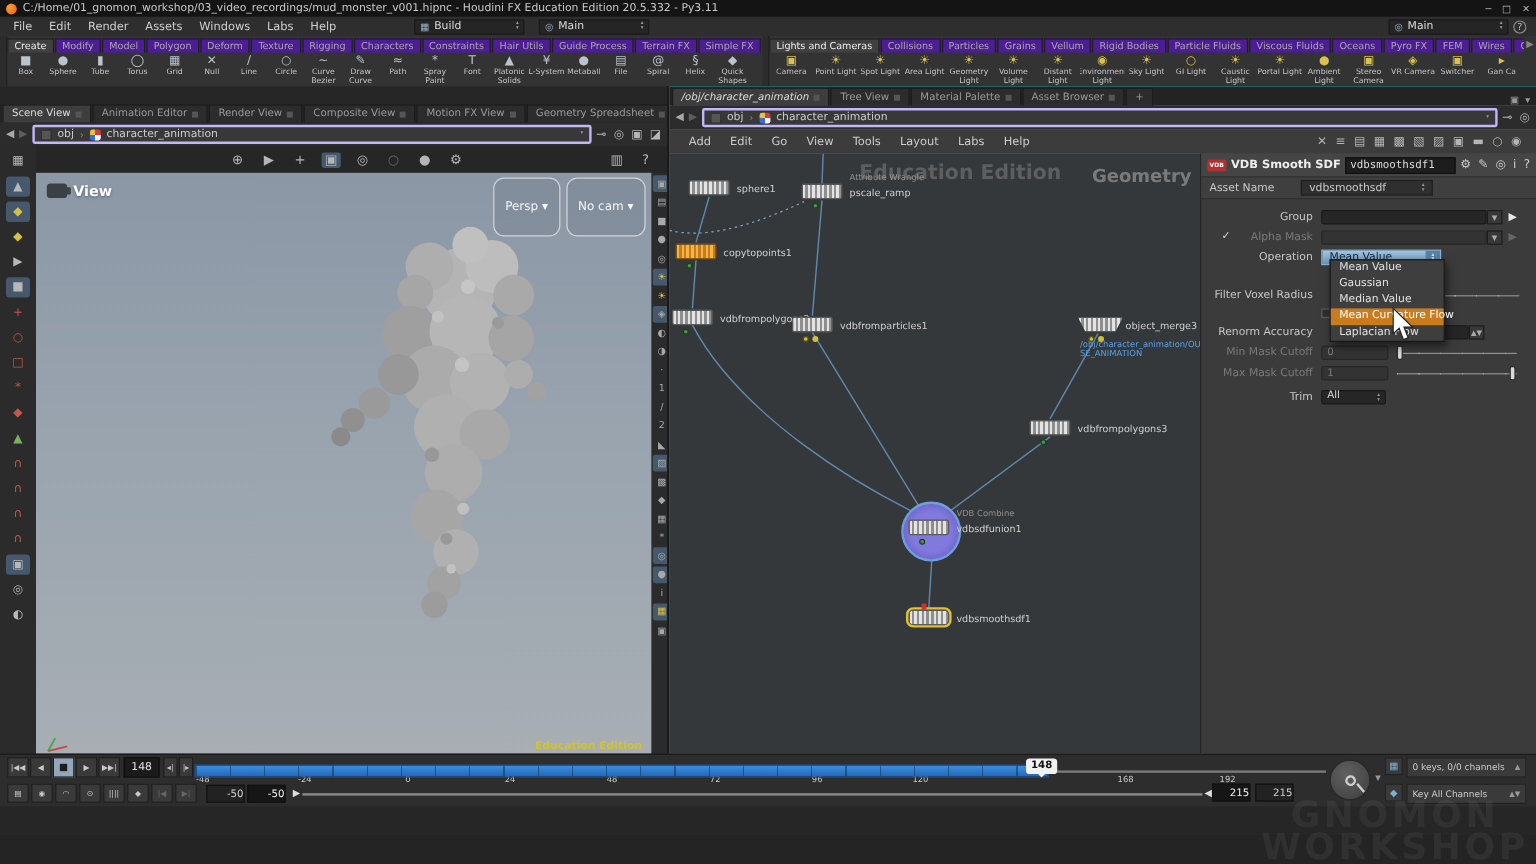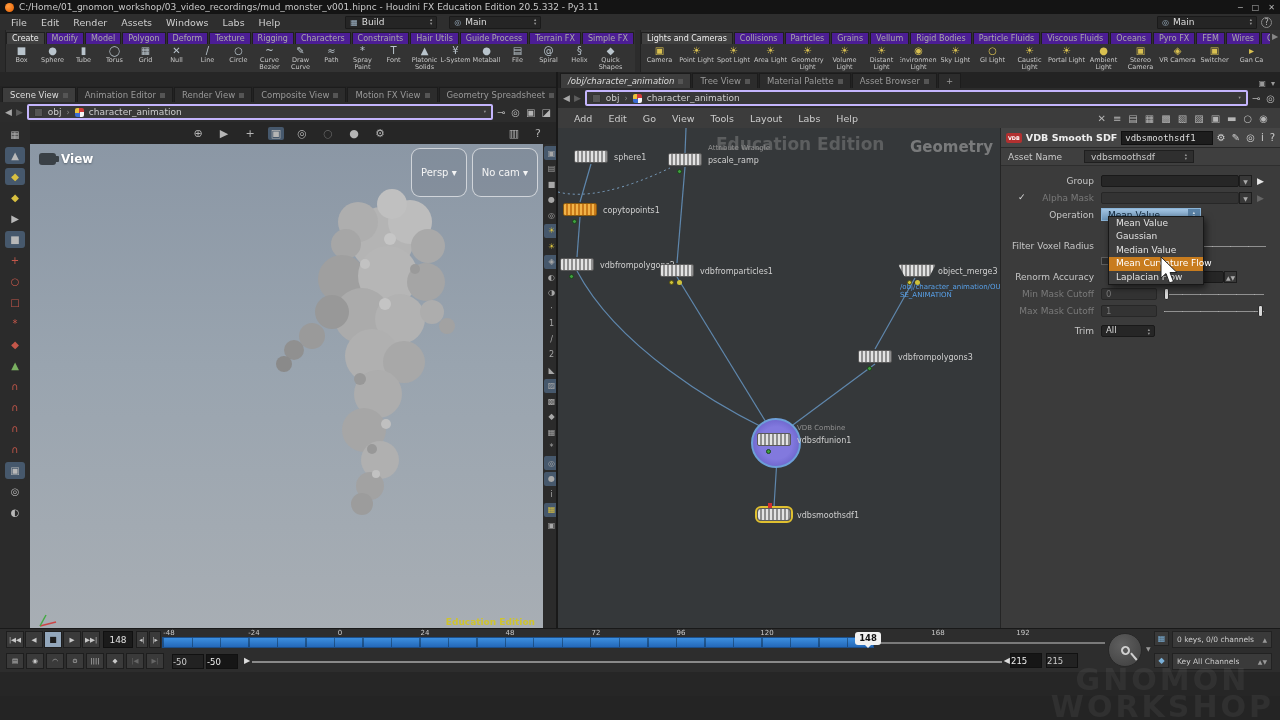--- a/index.html
+++ b/index.html
@@ -172,31 +172,31 @@
   
   .playbar{position:absolute;top:628px;left:0;width:1280px;height:44px;background:#2d2d2d;border-top:1px solid #191919}
   .transport{position:absolute;left:6px;top:2px;display:flex;gap:1px}
   .tbtn{min-width:18px;height:17px;background:#3a3a3a;border:1px solid #1e1e1e;color:#c8c8c8;font-size:6.5px;
     display:flex;align-items:center;justify-content:center;padding:0 1px}
   .tbtn.stop{background:#93a7bc;color:#1d1d1d;font-size:8px}
   .tbtn.dim{color:#666}
   .framebox{width:30px;height:17px;background:#1b1b1b;color:#e0e0e0;font-size:9px;text-align:center;
     line-height:16px;border:1px solid #101010;margin:0 2px}
   .ruler{position:absolute;left:162px;top:0;width:943px;height:22px}
-  .tick{position:absolute;top:0;font-size:7px;color:#cacaca;transform:translateX(-50%)}
+  .tick{position:absolute;top:17px;font-size:7px;color:#cacaca;transform:translateX(-50%)}
   .bluebar{position:absolute;left:0;top:8px;width:712px;height:11px;border:1px solid #1c4f8a;
     background:linear-gradient(#3c8fe0,#2468b8);
     background-image:repeating-linear-gradient(90deg,rgba(10,35,60,.45) 0 1px,transparent 1px 28.5px),linear-gradient(#3c8fe0,#2468b8)}
   .graytrack{position:absolute;left:712px;right:0;top:13px;height:2px;background:#7a7a7a}
   .playhead{position:absolute;left:693px;top:3px;width:26px;height:13px;background:#f1f1f1;border-radius:3px;
     color:#111;font-size:8.5px;font-weight:bold;text-align:center;line-height:13px;z-index:3}
   .playhead::after{content:"";position:absolute;left:9px;top:12px;border:4px solid transparent;border-top-color:#f1f1f1}
   .pb2{position:absolute;left:6px;top:24px;display:flex;gap:2px;align-items:center}
   .rfield{width:32px;height:15px;background:#222;border:1px solid #111;color:#ccc;font-size:8.5px;
-    text-align:left;line-height:14px}
+    text-align:right;line-height:14px}
   .rfield.dark{background:#161616;color:#eee}
   .rslider{position:absolute;left:252px;top:32px;width:750px;height:2px;background:#8a8a8a}
   .rs-h{position:absolute;top:-5px;color:#ddd;font-size:8px}
   .rangeR{position:absolute;left:1010px;top:24px;display:flex;gap:4px}
   .keycirc{position:absolute;left:1108px;top:4px;width:34px;height:34px;border-radius:50%;
     background:radial-gradient(circle at 40% 35%,#606060,#3d3d3d);border:1px solid #282828;
     display:flex;align-items:center;justify-content:center}
   .keyicon{width:9px;height:9px;border:2px solid #d0d0d0;border-radius:50%;position:relative;transform:rotate(-40deg)}
   .keyicon::after{content:"";position:absolute;left:4px;top:8px;width:2px;height:9px;background:#d0d0d0}
   .keydrop{position:absolute;left:1146px;top:16px;font-size:6px;color:#999}

